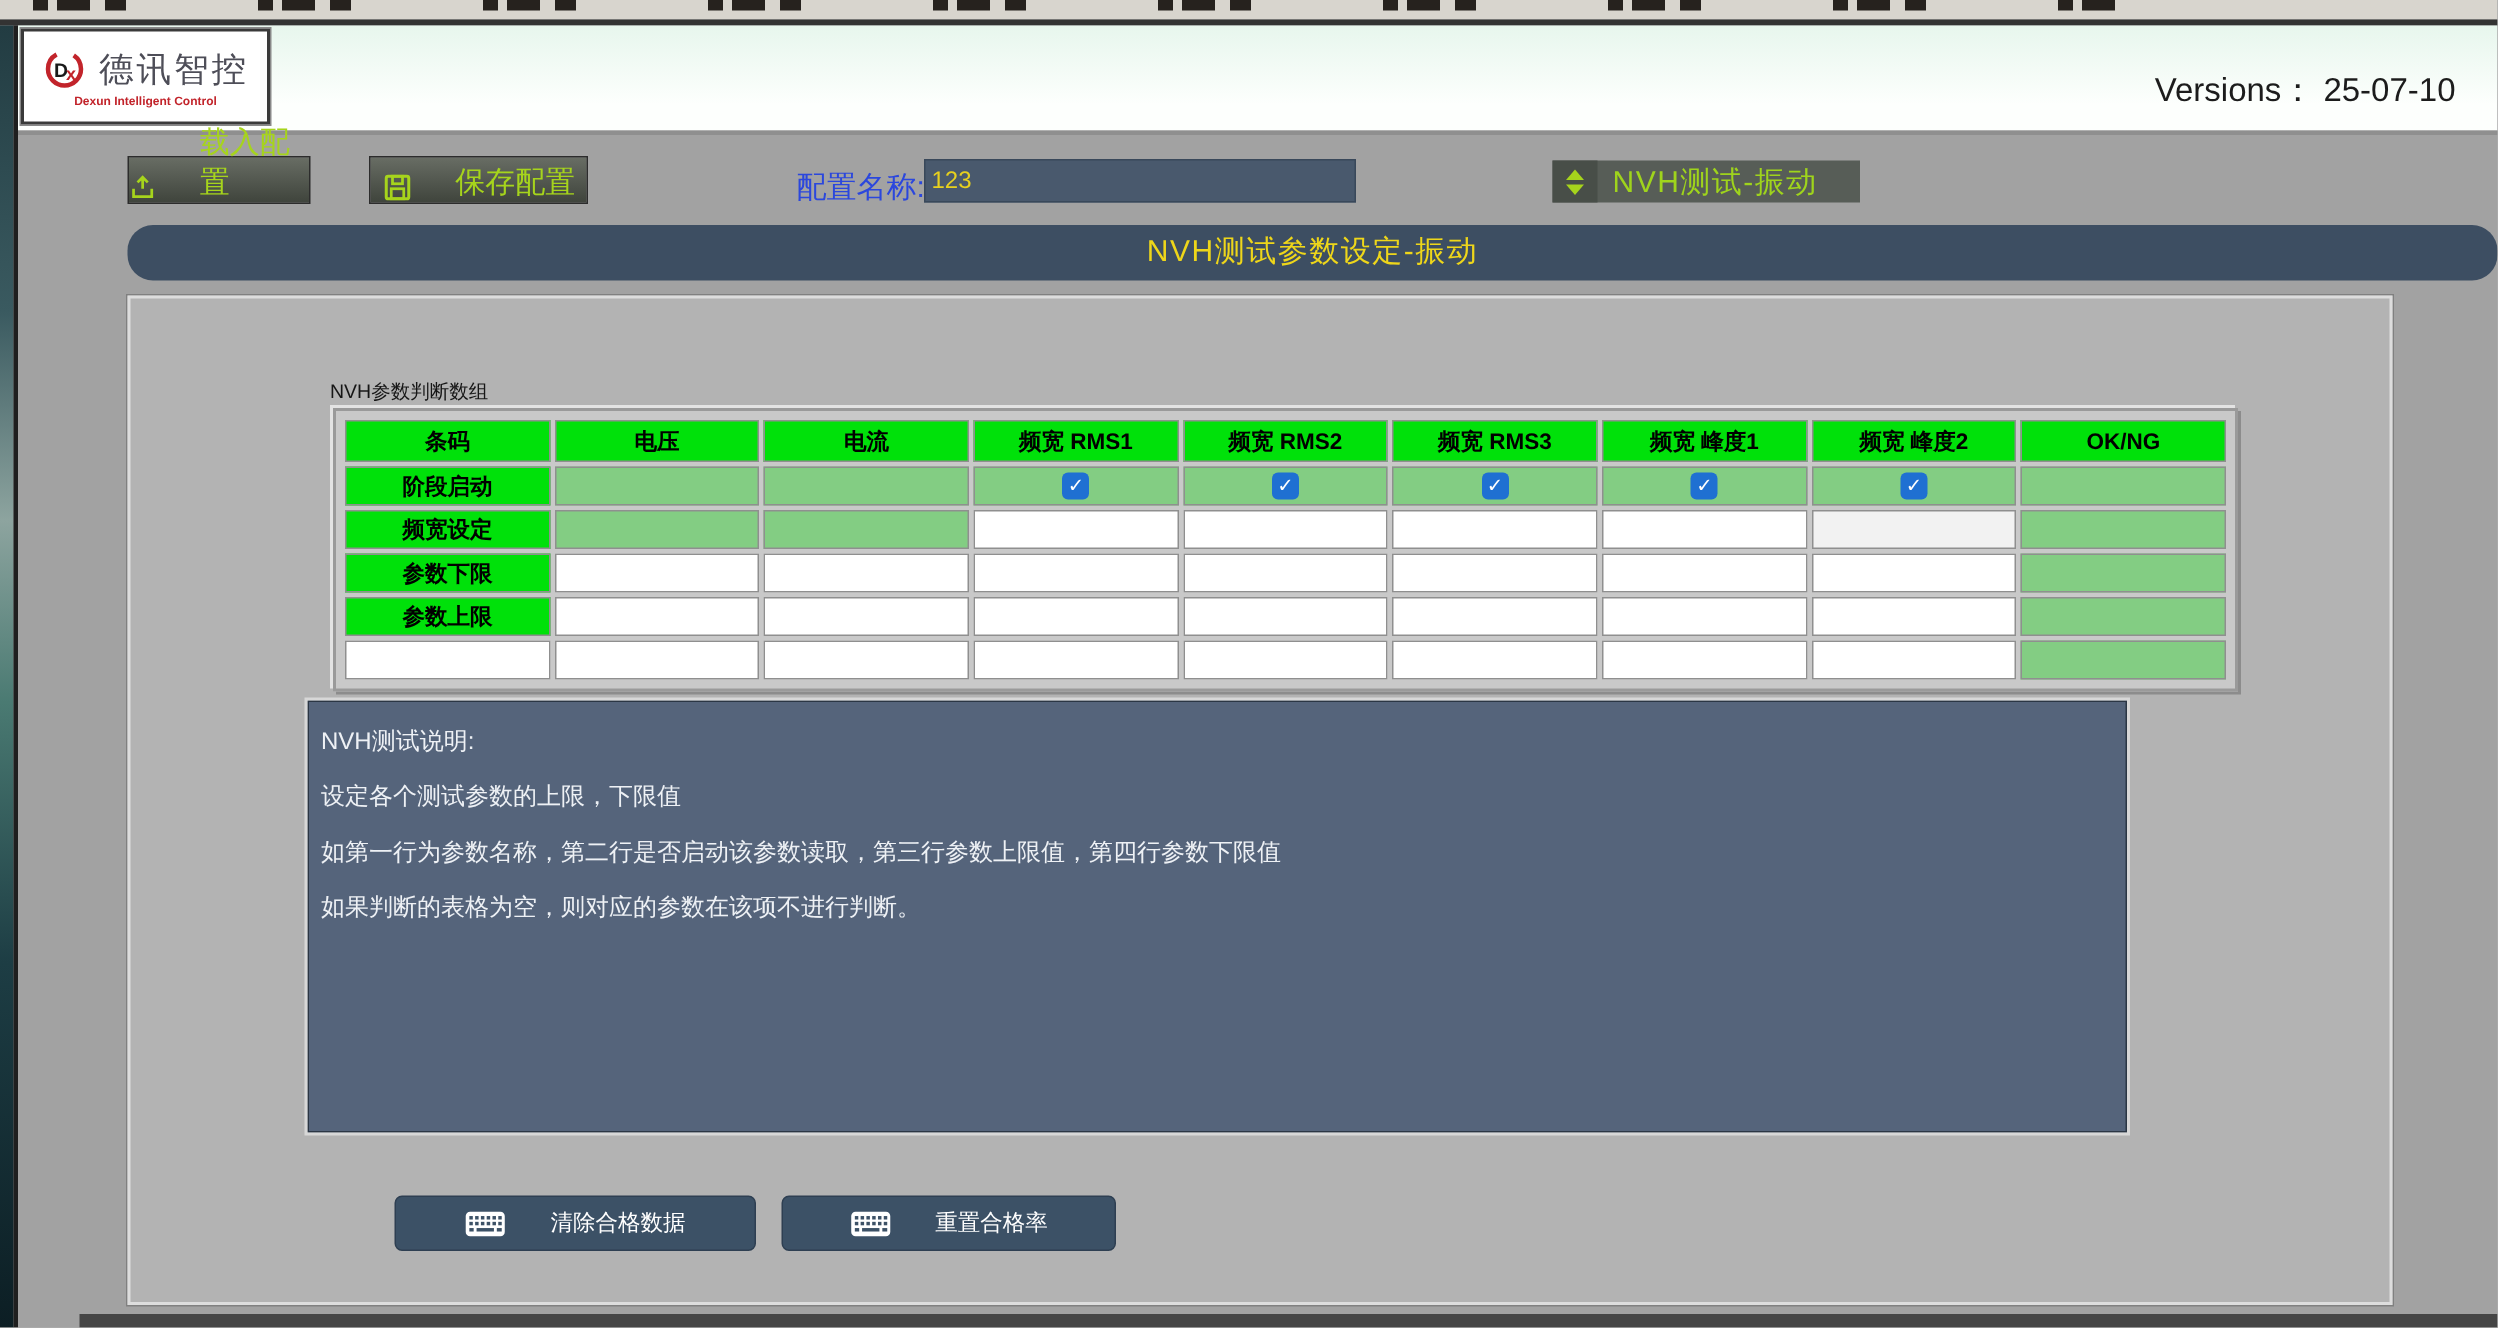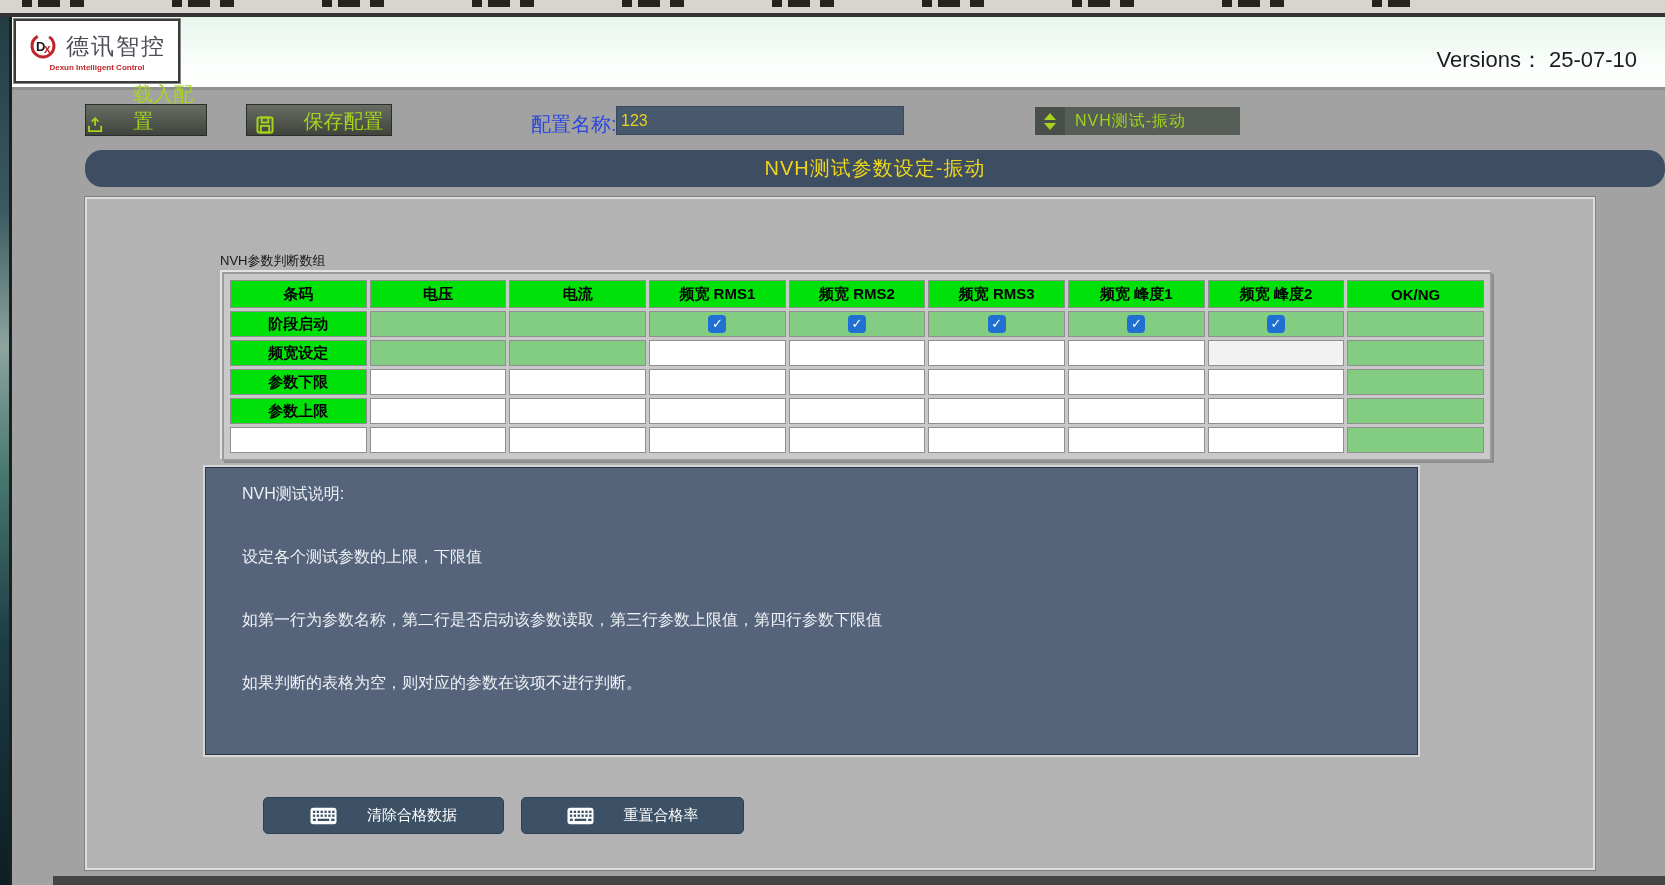--- a/index.html
+++ b/index.html
@@ -41,21 +41,21 @@
     border:1px solid #39485a; color:#e7d01e; font-size:16px; padding:0 4px;
     font-family:"Liberation Sans","DejaVu Sans",sans-serif; }
   .mode-select { left:1035px; top:107px; width:205px; height:28px; background:#575d57;
     display:flex; align-items:center; cursor:pointer; }
   .spinbox { width:30px; height:28px; background:#484e48; display:flex; flex-direction:column;
     align-items:center; justify-content:center; gap:3px; }
   .tri-up { width:0; height:0; border-left:6px solid transparent; border-right:6px solid transparent;
     border-bottom:7px solid #a6d41c; }
   .tri-down { width:0; height:0; border-left:6px solid transparent; border-right:6px solid transparent;
     border-top:7px solid #a6d41c; }
-  .mode-text { color:#9fd41c; font-size:16px; margin-left:10px; letter-spacing:1px; }
+  .mode-text { color:#9fd41c; font-size:20px; margin-left:10px; letter-spacing:1px; }
 
   
   .section-titlebar { left:85px; top:150px; width:1580px; height:37px; background:#3d4e62;
     color:#eed61a; font-size:20px; text-align:center; line-height:37px; letter-spacing:1px;border-radius:17px; }
 
   
   .main-panel { left:85px; top:197px; width:1510px; height:673px; background:#b3b3b3;
     border:2px solid #dddddd; box-shadow:0 0 0 1px #808080; }
 
   .table-caption { left:220px; top:252px; font-size:13px; color:#161616; }
@@ -68,23 +68,23 @@
   .cell.head { background:#00e10a; font-weight:bold; height:28px; }
   .cell.rowhead { background:#00e10a; font-weight:bold; }
   .cell.lightgreen { background:#83cd83; }
   .cell.white { background:#ffffff; }
   .cell.offwhite { background:#f2f2f2; }
   .checkbox { width:18px; height:18px; background:#1f70d2; border-radius:4px; color:#fff;
     font-size:13px; line-height:18px; text-align:center; cursor:pointer; }
 
   
   .desc-box { left:205px; top:467px; width:1213px; height:288px; background:#55647b;
-    border:1px solid #2b3644; outline:2px solid #d7d7d7; padding:16px 36px;
+    border:1px solid #2b3644; outline:2px solid #d7d7d7; padding:16px 8px;
     color:#eef1f5; font-size:16px; }
-  .desc-line { margin-top:42px; }
+  .desc-line { margin-top:16px; }
   .desc-title { margin-top:0; }
 
   
   .action-btn { background:#3c5166; border:1px solid #2e3f52; border-radius:5px; color:#fff;
     font-size:15px; display:flex; align-items:center; justify-content:center; gap:30px;
     cursor:pointer; }
   .btn-clear { left:263px; top:797px; width:241px; height:37px; }
   .btn-reset { left:521px; top:797px; width:223px; height:37px; }
 
   .bottom-bar { left:53px; top:876px; width:1612px; height:9px; background:#454545; }

